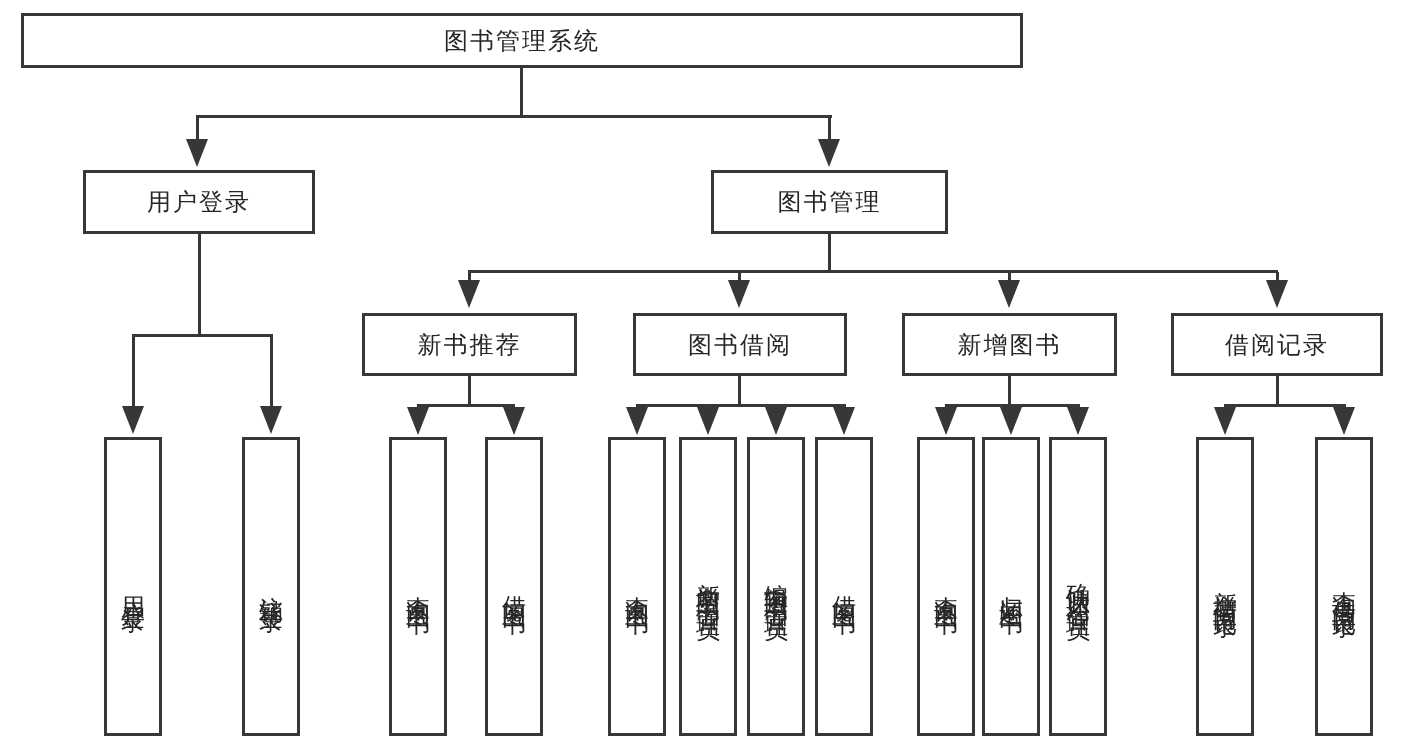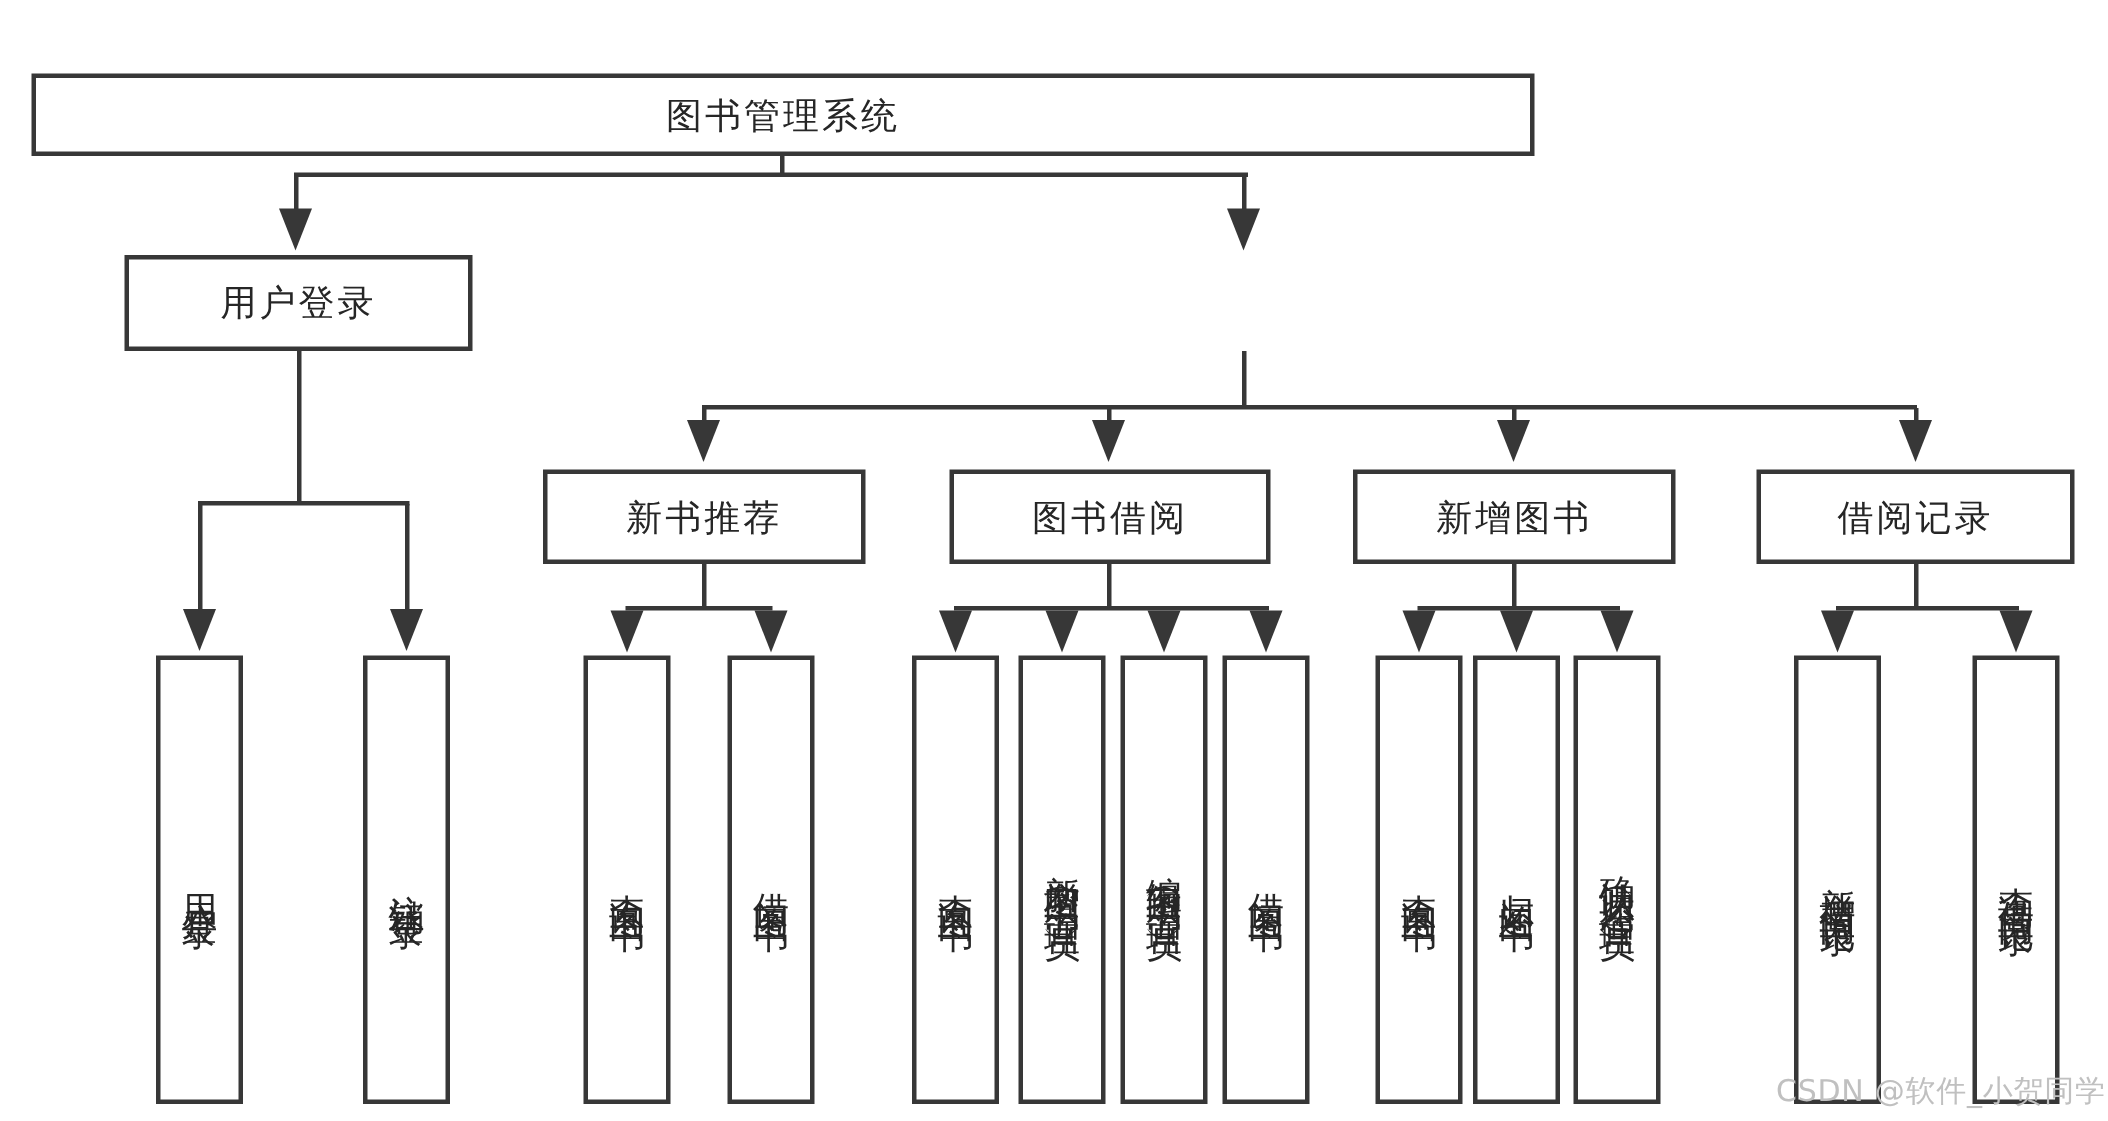--- a/index.html
+++ b/index.html
@@ -74,26 +74,29 @@
   <div class="hl" style="left:945px;top:404px;width:135px;"></div>
   <div class="arw" style="left:935px;top:407px;"></div>
   <div class="arw" style="left:1000px;top:407px;"></div>
   <div class="arw" style="left:1067px;top:407px;"></div>
 
   <div class="vl" style="left:1276px;top:376px;height:30px;"></div>
   <div class="hl" style="left:1224px;top:404px;width:122px;"></div>
   <div class="arw" style="left:1214px;top:407px;"></div>
   <div class="arw" style="left:1333px;top:407px;"></div>
 
-  <div class="box node" style="left:21px;top:13px;width:1002px;height:55px;margin-top:36px;">
+  <div class="box node" style="left:21px;top:13px;width:1002px;height:55px;">
     <span>图书管理系统</span>
   </div>
 
   <div class="box node" style="left:83px;top:170px;width:232px;height:64px;">
     <span>用户登录</span>
+  </div>
+  <div class="box node" style="left:711px;top:170px;width:237px;height:64px;">
+    <span>图书管理</span>
   </div>
 
   <div class="box node" style="left:362px;top:313px;width:215px;height:63px;">
     <span>新书推荐</span>
   </div>
   <div class="box node" style="left:633px;top:313px;width:214px;height:63px;">
     <span>图书借阅</span>
   </div>
   <div class="box node" style="left:902px;top:313px;width:215px;height:63px;">
     <span>新增图书</span>
@@ -139,15 +142,14 @@
     <span class="vtext">确认归还（管理员）</span>
   </div>
 
   <div class="box leaf" style="left:1196px;">
     <span class="vtext">新增借阅记录</span>
   </div>
   <div class="box leaf" style="left:1315px;">
     <span class="vtext">查询借阅记录</span>
   </div>
 
-  <div class="watermark">CSDN @软件_小贺同学</div>
 
 </div>
 
 </body></html>

